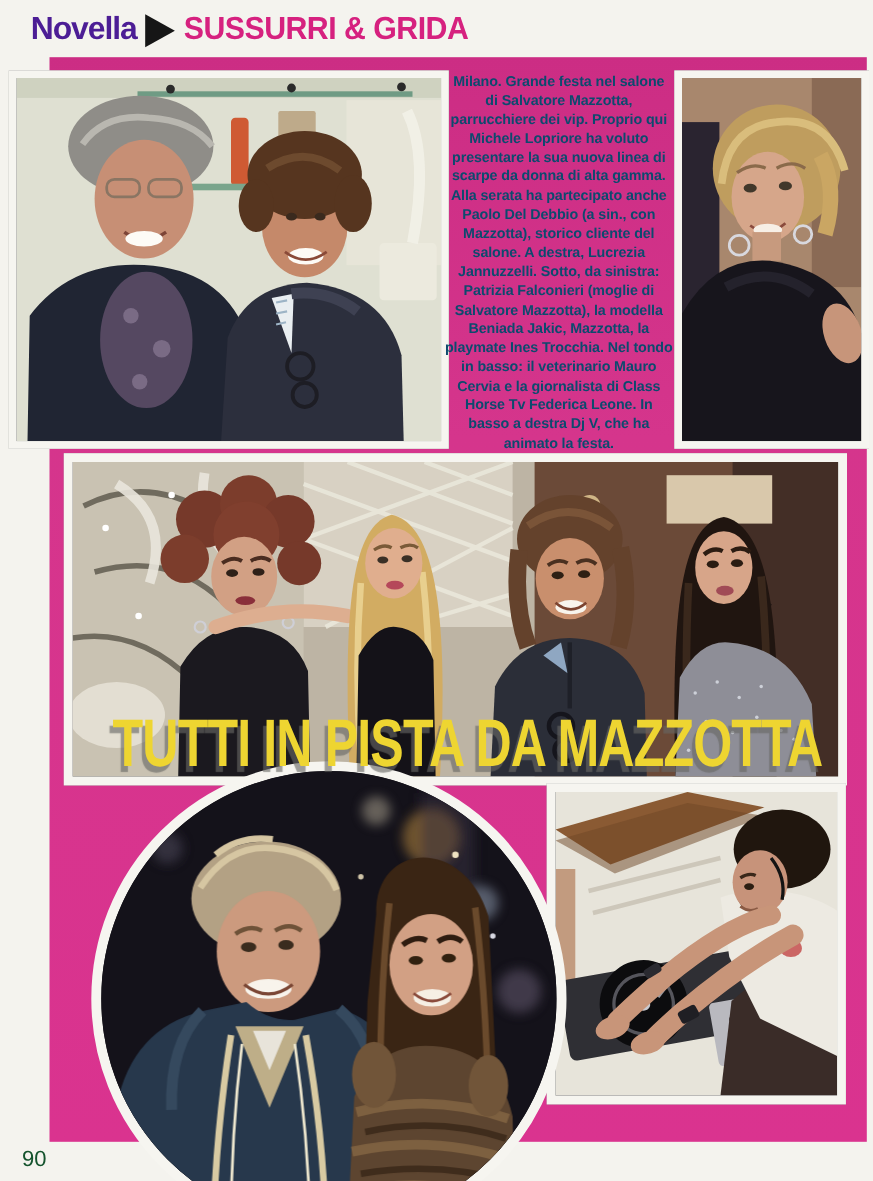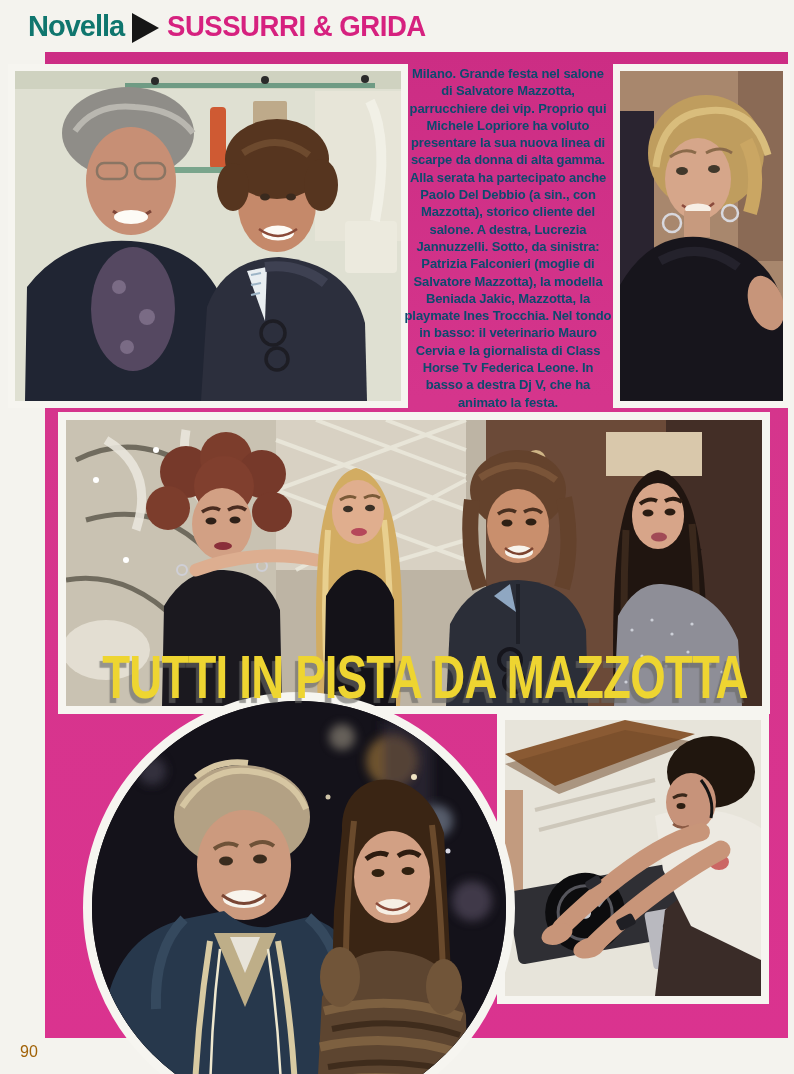--- a/index.html
+++ b/index.html
@@ -6,21 +6,21 @@
   .page{
     position:relative;width:794px;height:1074px;overflow:hidden;
     background:#f4f3ee;font-family:"Liberation Sans",sans-serif;
   }
   .pink-bg{
     position:absolute;left:45px;top:52px;width:743px;height:986px;
     background:linear-gradient(180deg,#cc2d84 0%,#d5358c 35%,#da338f 100%);
   }
   
   .masthead{position:absolute;left:28px;top:10px;display:flex;align-items:center;gap:8px;z-index:40;}
-  .brand{font-size:29px;font-weight:bold;color:#0f766e;letter-spacing:-1px;}
+  .brand{font-size:29px;font-weight:bold;color:#4c1d95;letter-spacing:-1px;}
   .tri{width:0;height:0;border-left:27px solid #161616;border-top:15px solid transparent;border-bottom:15px solid transparent;margin-top:2px;}
   .section-title{font-size:29px;font-weight:bold;color:#d6217f;letter-spacing:-0.5px;transform:scaleX(.95);transform-origin:left center;white-space:nowrap;}
   
   .caption{
     position:absolute;left:402px;top:65px;width:212px;z-index:6;
     color:#0c4a6e;font-size:13px;line-height:17.3px;font-weight:bold;
     text-align:center;white-space:pre;letter-spacing:-0.1px;
   }
   
   .photo{position:absolute;border:7px solid #f6f5f0;box-sizing:border-box;background:#888;overflow:hidden;}
@@ -36,21 +36,21 @@
   #photoD svg{display:block;width:100%;height:100%;}
   
   .headline{
     position:absolute;left:5px;top:641px;width:840px;z-index:30;
     text-align:center;font-weight:bold;font-size:57px;color:#eed531;
     letter-spacing:-1px;white-space:nowrap;
     transform:scale(0.80,1.07);transform-origin:center top;
     text-shadow:-4px 5px 1px rgba(104,104,100,0.62);
   }
   
-  .pagenum{position:absolute;left:20px;top:1043px;font-size:16px;color:#a16207;z-index:25;}
+  .pagenum{position:absolute;left:20px;top:1043px;font-size:20px;color:#14532d;z-index:25;}
 </style>
 </head>
 <body>
 
 <div class="page">
 
   <div class="pink-bg"></div>
 
   <div class="masthead">
     <span class="brand">Novella</span>

